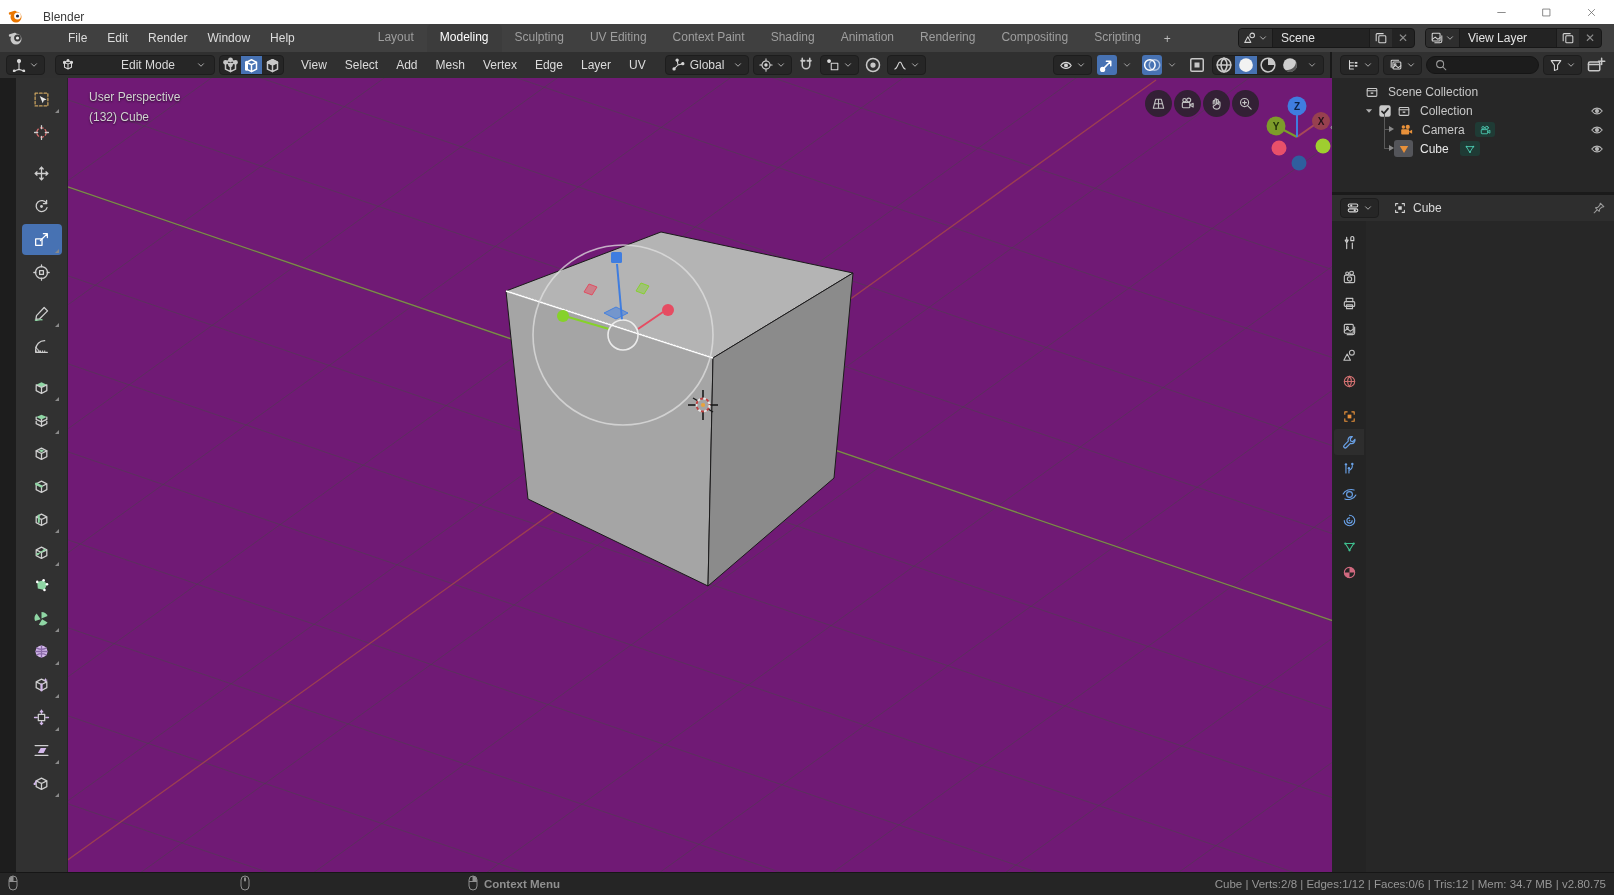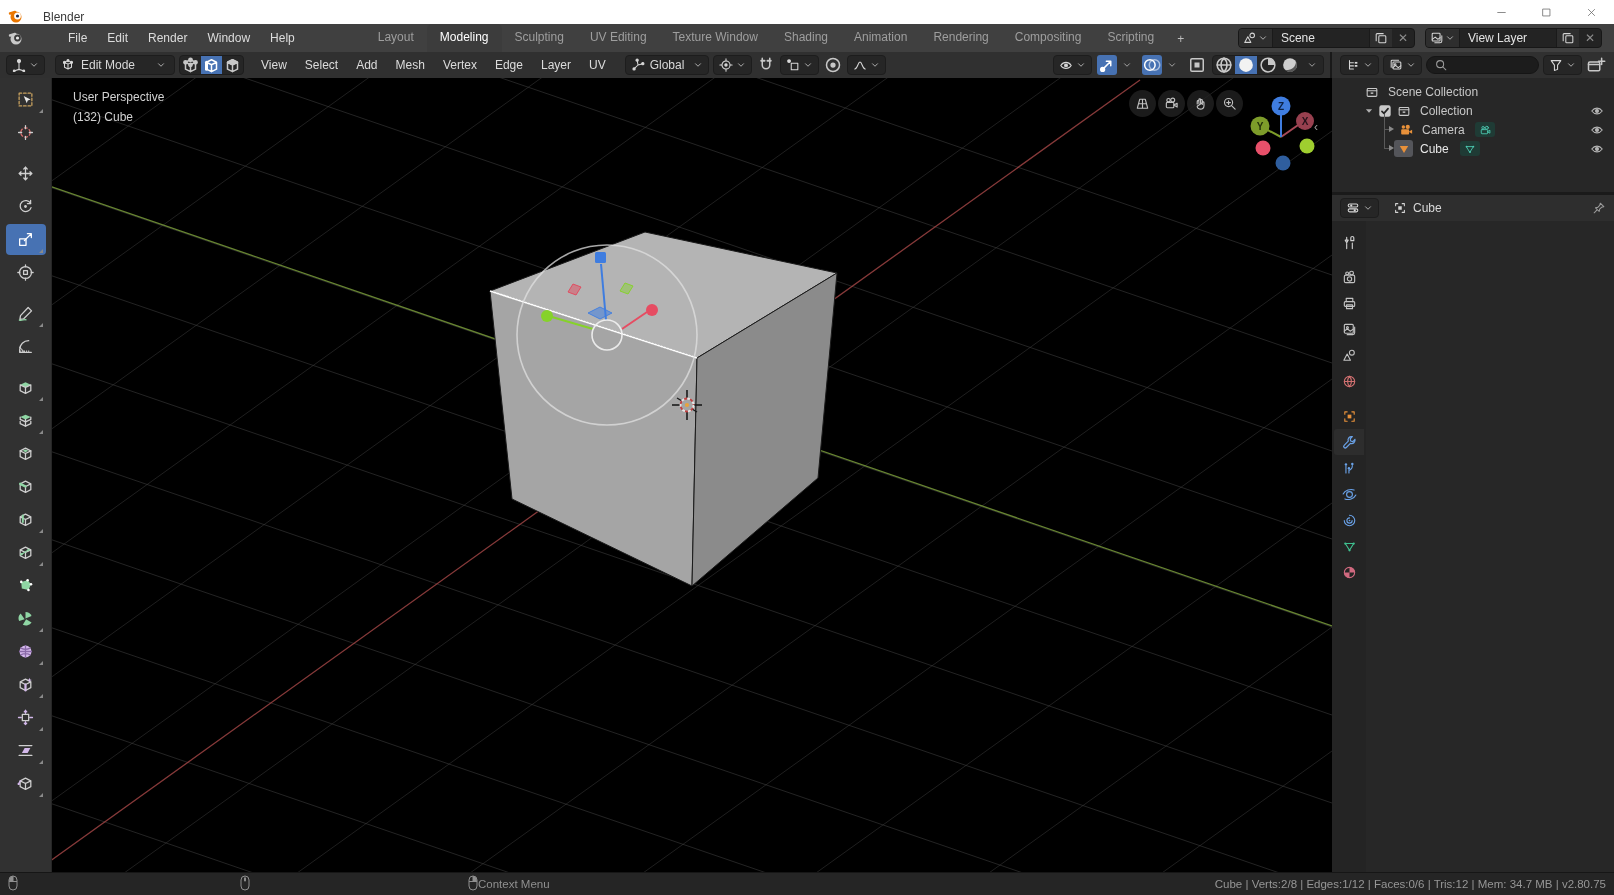--- a/index.html
+++ b/index.html
@@ -48,21 +48,21 @@
   .vp-menus .menu-item { padding:12px 9px; line-height:26px; }
   .right-cluster { margin-left:auto; display:flex; align-items:center; gap:5px; }
   .shadegroup { display:flex; height:20px; background:#262626; border:1px solid #1d1d1d; border-radius:4px; overflow:hidden; align-items:center; }
   .shadegroup .hbtn { width:22px; border-radius:0; }
   .ol-header { flex:1; height:100%; background:#303030; display:flex; align-items:center; padding:0 8px; gap:4px; }
   .search-box { flex:1; display:flex; align-items:center; gap:4px; height:18px; background:#1c1c1c;
     border:1px solid #151515; border-radius:9px; padding:0 7px; color:#9a9a9a; }
   .search-box input { background:transparent; border:none; outline:none; color:#ddd; width:70px; font:inherit; }
 
   
-  .viewport { position:absolute; top:78px; left:0; width:1477px; height:794px; background:#000000; overflow:hidden; }
+  .viewport { position:absolute; top:78px; left:16px; width:1477px; height:794px; background:#701a75; overflow:hidden; }
   .scene-svg { position:absolute; inset:0; }
   .tool-shelf { position:absolute; left:0; top:0; bottom:0; width:52px; background:#313131;
     border-right:1px solid #262626; display:flex; flex-direction:column; align-items:center; padding-top:6px; }
   .tool-btn { position:relative; width:40px; height:31px; margin-bottom:2px; border-radius:4px;
     display:flex; align-items:center; justify-content:center; color:#cfcfcf; }
   .tool-btn svg { width:17px; height:17px; }
   .tool-btn.active { background:#4772b3; color:#fff; }
   .tool-btn.gap { margin-top:8px; }
   .tool-btn .corner { position:absolute; right:3px; bottom:2px; width:0; height:0;
     border-left:4px solid transparent; border-bottom:4px solid #8a8a8a; }
@@ -94,21 +94,21 @@
   .ptab.active { background:#2d2d2d; }
   .ptab.gap { margin-top:9px; }
   .props-content { flex:1; background:#2d2d2d; padding:10px 12px 0 10px; }
   .add-modifier { height:20px; background:#3d3d3d; border:1px solid #464646; border-radius:4px;
     display:flex; align-items:center; padding:0 9px; color:#e9e9e9; }
   .add-modifier .chev { margin-left:auto; }
 
   
   .statusbar { position:absolute; left:0; right:0; bottom:0; height:23px; background:#252525;
     border-top:1px solid #161616; display:flex; align-items:center; color:#8f8f8f; font-size:11.5px; }
-  .hint { display:flex; align-items:center; position:absolute; }
+  .hint { display:flex; align-items:center; gap:6px; position:absolute;font-weight:bold; }
   .hint svg { width:10px; height:16px; }
   .sb-stats { position:absolute; right:8px; color:#969696; }
 </style>
 </head>
 <body>
 
 <div class="app">
 
   <div class="titlebar">
     <span class="icon16">
@@ -153,21 +153,21 @@
         <span class="menu-item">Edit</span>
         <span class="menu-item">Render</span>
         <span class="menu-item">Window</span>
         <span class="menu-item">Help</span>
       </nav>
     <div class="workspaces">
         <span class="ws-tab">Layout</span>
         <span class="ws-tab active">Modeling</span>
         <span class="ws-tab">Sculpting</span>
         <span class="ws-tab">UV Editing</span>
-        <span class="ws-tab">Texture Window</span>
+        <span class="ws-tab">Context Paint</span>
         <span class="ws-tab">Shading</span>
         <span class="ws-tab">Animation</span>
         <span class="ws-tab">Rendering</span>
         <span class="ws-tab">Compositing</span>
         <span class="ws-tab">Scripting</span>
         <span class="ws-add">+</span>
       </div>
     <div class="id-blocks">
       <div class="id-block">
         <span class="id-chip">
@@ -243,21 +243,21 @@
         </span>
       <span class="hchip" style="margin-left:6px; padding-right:8px;">
         <span class="icon14">
             <svg viewBox="0 0 16 16" fill="none" stroke="currentColor" stroke-width="1.2" stroke-linecap="round" stroke-linejoin="round" width="100%" height="100%">
               <path d="M4 5l4-2 4 2-4 2z M4 5v5.5l4 2 4-2V5 M8 7v5.5"></path>
               <circle cx="4" cy="5" r="1.2" fill="currentColor"></circle>
               <circle cx="12" cy="5" r="1.2" fill="currentColor"></circle>
               <circle cx="8" cy="3" r="1.2" fill="currentColor"></circle>
             </svg>
           </span>
-        <span style="padding:0 18px 0 3px;">Edit Mode</span>
+        <span style="padding:0 18px 0 3px;margin-left:40px;">Edit Mode</span>
         <span class="chev">
             <svg viewBox="0 0 16 16" fill="none" stroke="currentColor" stroke-width="1.2" stroke-linecap="round" stroke-linejoin="round" width="100%" height="100%">
               <path d="M4 6l4 4 4-4" stroke-width="1.6"></path>
             </svg>
           </span>
       </span>
       <span class="selgroup">
         <span class="hbtn">
             <svg viewBox="0 0 16 16" fill="none" stroke="currentColor" stroke-width="1.2" stroke-linecap="round" stroke-linejoin="round" width="100%" height="100%">
               <path d="M4 5l4-2 4 2-4 2z M4 5v5.5l4 2 4-2V5 M8 7v5.5"></path>

